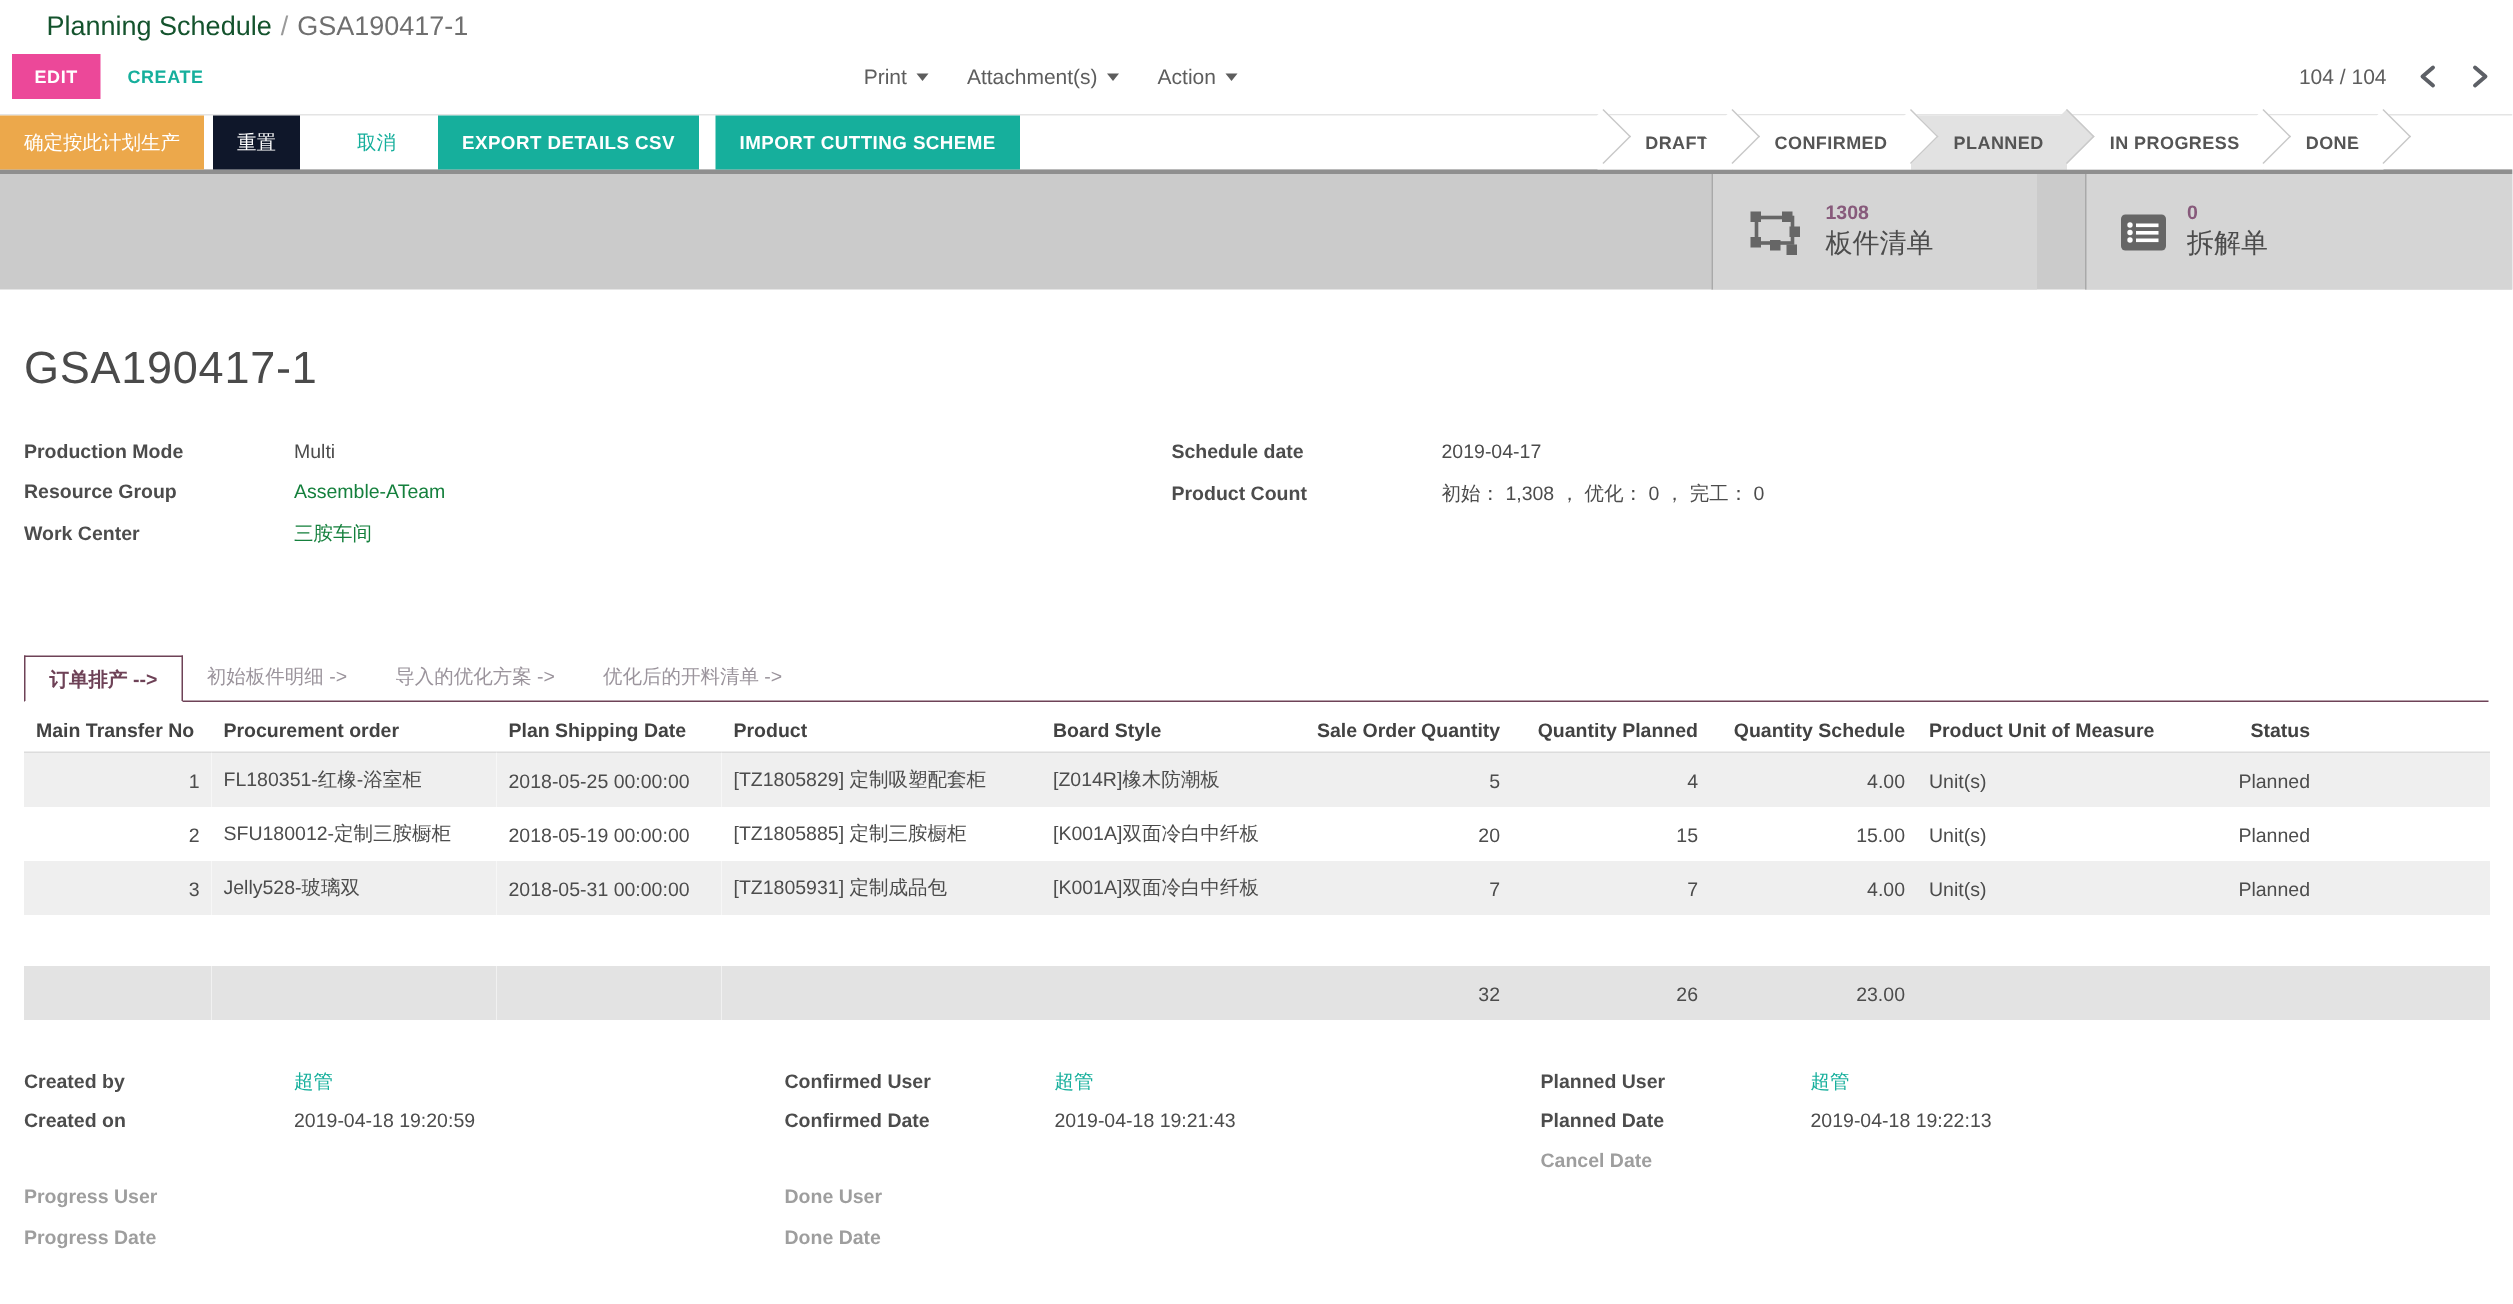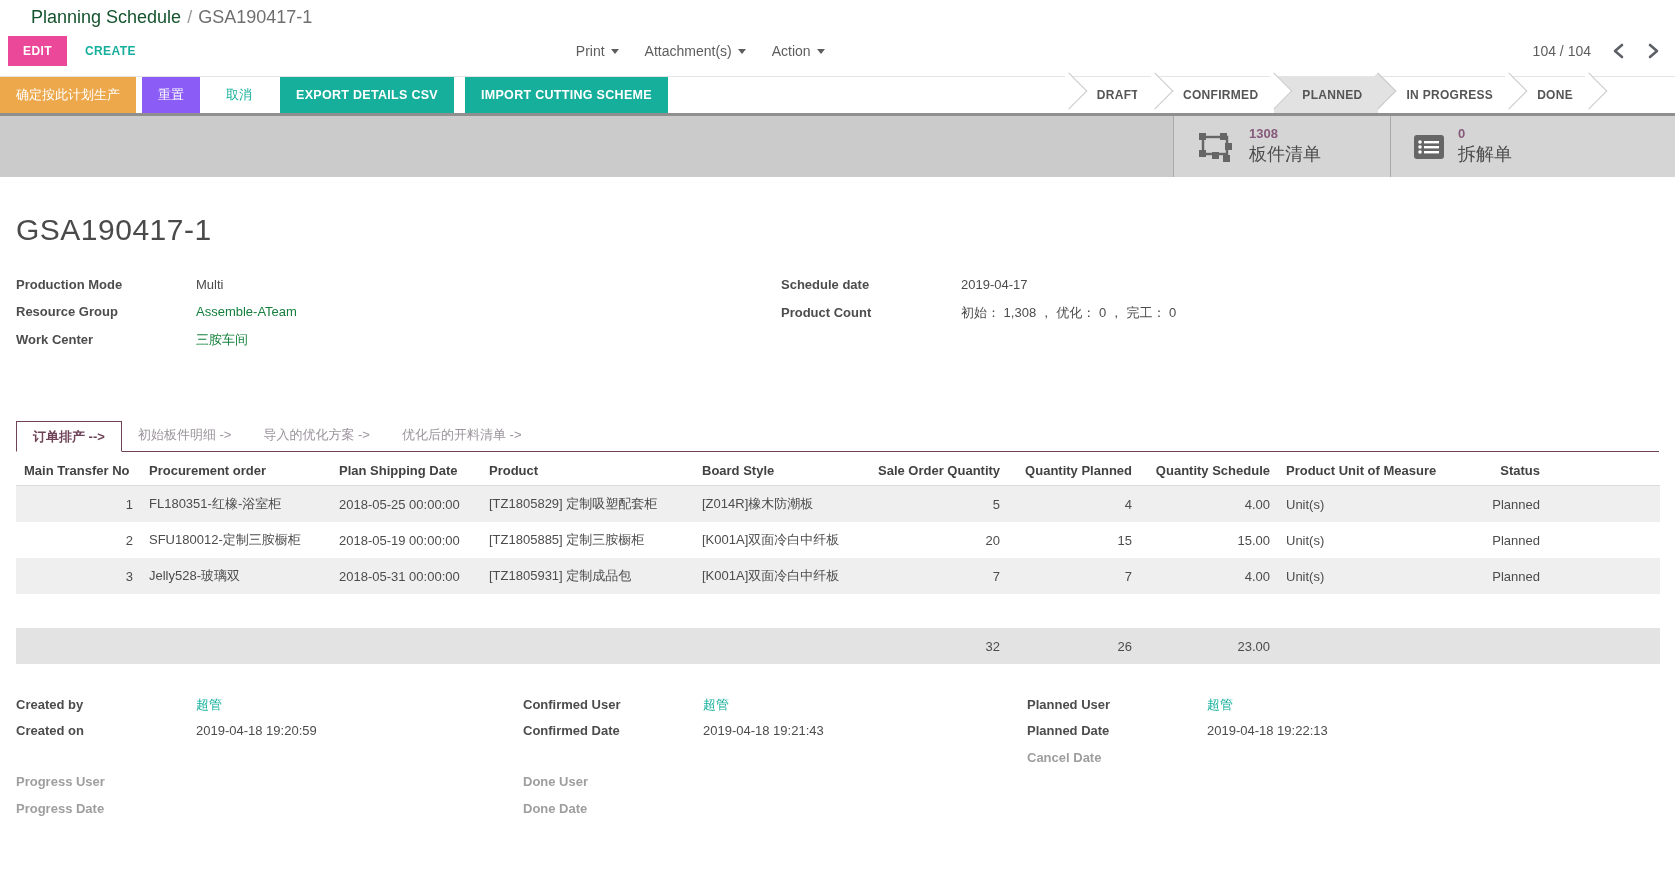--- a/index.html
+++ b/index.html
@@ -23,36 +23,36 @@
            border-top:5px solid #5d5d5d; display:inline-block; }
   .pager { margin-left:auto; display:flex; align-items:center; gap:22px; color:#5d5d5d; font-size:14px; }
   .pager-arrows { display:flex; gap:24px; }
   .pager-arrow { cursor:pointer; display:flex; align-items:center; }
 
   
   .statusbar { display:flex; align-items:stretch; height:37px; border-top:1px solid #e4e4e4; background:#fff; }
   .sb-btn { border:none; height:36px; padding:0 16px; font-size:13px; color:#fff; cursor:pointer; white-space:nowrap;
             font-family:inherit; }
   .sb-orange { background:#eca84b; margin-right:6px; }
-  .sb-red { background:#8b5cf6; margin-right:10px; }
+  .sb-red { background:#0f172a; margin-right:22px; }
   .sb-link { background:transparent; color:#16af9c; margin-right:12px; }
   .sb-teal { background:#16af9c; margin-right:11px; font-weight:700; font-size:12.5px; letter-spacing:.3px; }
   .states { display:flex; margin-left:auto; margin-right:86px; }
   .state { position:relative; height:36px; line-height:36px; padding:0 16px 0 28px; background:#fff;
            font-weight:700; font-size:12px; color:#555; letter-spacing:.3px; white-space:nowrap; cursor:pointer; }
   .state::after { content:""; position:absolute; top:0.5px; right:-13px; width:25px; height:25px;
                   transform:rotate(45deg); border-top:1px solid #c9c9c9; border-right:1px solid #c9c9c9;
                   background:inherit; }
   .state-lead { width:4px; padding:0; cursor:default; }
   .state-lead::after { background:#fff; }
   .st1{z-index:7}.st2{z-index:6}.st3{z-index:5}.st4{z-index:4}.st5{z-index:3}.st6{z-index:2}
   .state.active { background:#e2e2e2; }
 
   
-  .band { height:64px; background:#cbcbcb; border-top:3px solid #8f8f8f; display:flex; justify-content:flex-end; }
+  .band { height:80px; background:#cbcbcb; border-top:3px solid #8f8f8f; display:flex; justify-content:flex-end;gap:32px; }
   .stat-btn { background:#d5d5d5; border-left:1px solid #a9a9a9; display:flex; align-items:center;
               gap:13px; padding-left:22px; cursor:pointer; }
   .stat-btn.b1 { width:217px; }
   .stat-btn.b2 { width:285px; }
   .stat-text { display:flex; flex-direction:column; line-height:1.3; }
   .stat-value { font-weight:700; color:#875A7B; font-size:13px; }
   .stat-label { color:#4c4c4c; font-size:18px; }
 
   
   .sheet { padding:0 16px; }

